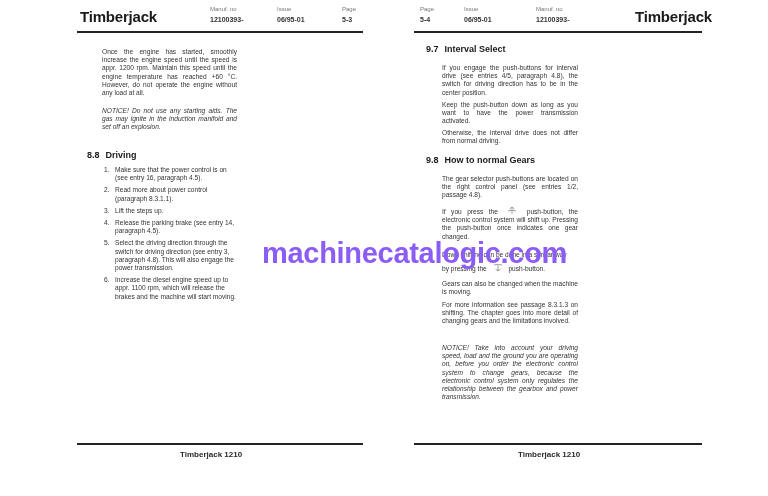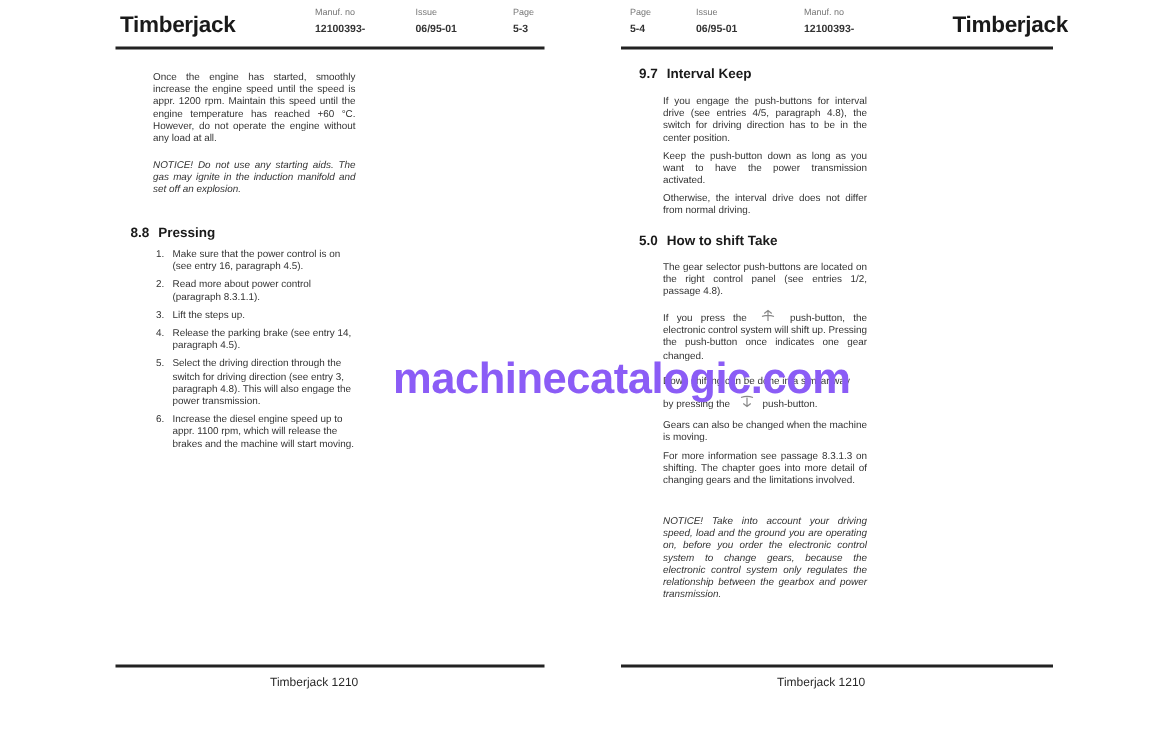--- a/index.html
+++ b/index.html
@@ -21,21 +21,21 @@
     .sec-title { position: absolute; font-weight: bold; font-size: 9px; color: #1a1a1a; }
     .sec-title .num { display: inline-block; width: 16px; }
 
     .para { position: absolute; font-size: 6.6px; line-height: 8.2px; color: #333; text-align: justify; }
     .para.italic { font-style: italic; }
 
     .olist { position: absolute; list-style: none; font-size: 6.6px; line-height: 8.2px; color: #333; }
     .olist li { position: relative; padding-left: 11px; margin-bottom: 4px; }
     .olist li .n { position: absolute; left: 0; }
 
-    .footer { position: absolute; font-weight: normal; font-size: 8px; color: #2a2a2a; }
+    .footer { position: absolute; font-weight: bold; font-size: 8px; color: #2a2a2a; }
 
     .icon-inline { display: inline-block; width: 12px; height: 9px; vertical-align: -1px; margin: 0 3px; }
 
     .watermark { position: absolute; left: 262px; top: 237px; font-weight: bold; font-size: 29px;
                  color: #8b5cf6; letter-spacing: -0.3px; white-space: nowrap; }
   </style>
 </head>
 <body>
 
 <div class="page page-left">
@@ -54,21 +54,21 @@
     <span class="meta-val">5-3</span>
   </div>
 
   <div class="rule" style="left:77px; top:31px; width:286px;"></div>
 
   <p class="para" style="left:102px; top:48px; width:135px;">Once the engine has started, smoothly increase the engine speed until the speed is appr. 1200 rpm. Maintain this speed until the engine temperature has reached +60 °C. However, do not operate the engine without any load at all.</p>
   <p class="para italic" style="left:102px; top:107px; width:135px;">NOTICE! Do not use any starting aids. The gas may ignite in the induction manifold and set off an explosion.</p>
 
   <div class="sec-title" style="left:87px; top:150px;">
     <span class="num">8.8</span>
-    <span>Pressing</span>
+    <span>Driving</span>
   </div>
 
   <ol class="olist" style="left:104px; top:166px; width:135px;">
     <li><span class="n">1.</span><span>Make sure that the power control is on (see entry 16, paragraph 4.5).</span></li>
     <li><span class="n">2.</span><span>Read more about power control (paragraph 8.3.1.1).</span></li>
     <li><span class="n">3.</span><span>Lift the steps up.</span></li>
     <li><span class="n">4.</span><span>Release the parking brake (see entry 14, paragraph 4.5).</span></li>
     <li><span class="n">5.</span><span>Select the driving direction through the switch for driving direction (see entry 3, paragraph 4.8). This will also engage the power transmission.</span></li>
     <li><span class="n">6.</span><span>Increase the diesel engine speed up to appr. 1100 rpm, which will release the brakes and the machine will start moving.</span></li>
   </ol>
@@ -89,29 +89,29 @@
   <div class="meta-block" style="left:152px; top:6px;">
     <span class="meta-label">Manuf. no</span>
     <span class="meta-val">12100393-</span>
   </div>
   <div class="hdr brand" style="left:251px; top:8px;">Timberjack</div>
 
   <div class="rule" style="left:30px; top:31px; width:288px;"></div>
 
   <div class="sec-title" style="left:42px; top:44px;">
     <span class="num">9.7</span>
-    <span>Interval Keep</span>
+    <span>Interval Select</span>
   </div>
   <p class="para" style="left:58px; top:64px; width:136px;">If you engage the push-buttons for interval drive (see entries 4/5, paragraph 4.8), the switch for driving direction has to be in the center position.</p>
   <p class="para" style="left:58px; top:101px; width:136px;">Keep the push-button down as long as you want to have the power transmission activated.</p>
   <p class="para" style="left:58px; top:129px; width:136px;">Otherwise, the interval drive does not differ from normal driving.</p>
 
   <div class="sec-title" style="left:42px; top:155px;">
-    <span class="num">5.0</span>
-    <span>How to shift Take</span>
+    <span class="num">9.8</span>
+    <span>How to normal Gears</span>
   </div>
   <p class="para" style="left:58px; top:175px; width:136px;">The gear selector push-buttons are located on the right control panel (see entries 1/2, passage 4.8).</p>
 
   <p class="para" style="left:58px; top:206px; width:136px;">
     <span>If you press the</span>
     <svg class="icon-inline" viewBox="0 0 12 9">
       <path d="M6 1 L6 8 M3.5 3 L6 1 L8.5 3 M2 5 Q6 3.5 10 5" stroke="#888" stroke-width="0.8" fill="none"></path>
     </svg>
     <span>push-button, the electronic control system will shift up.  Pressing the push-button once indicates one gear changed.</span>
   </p>

